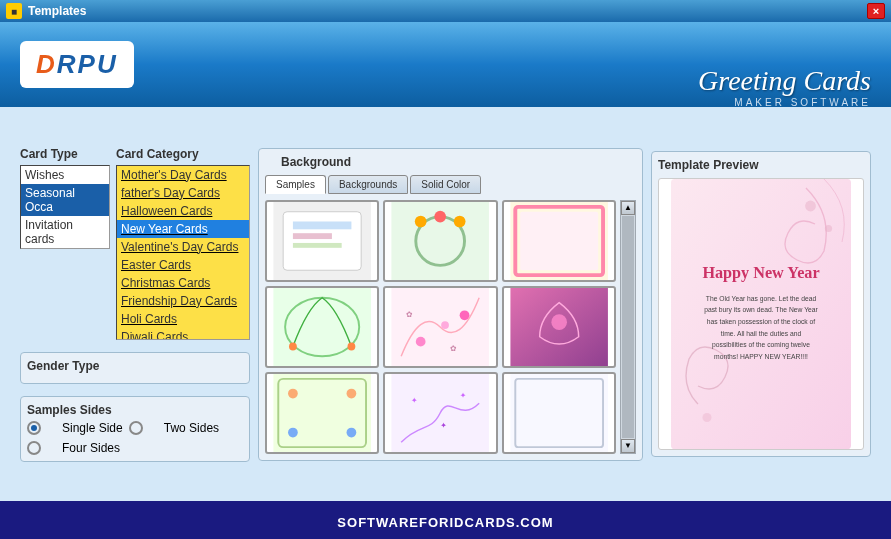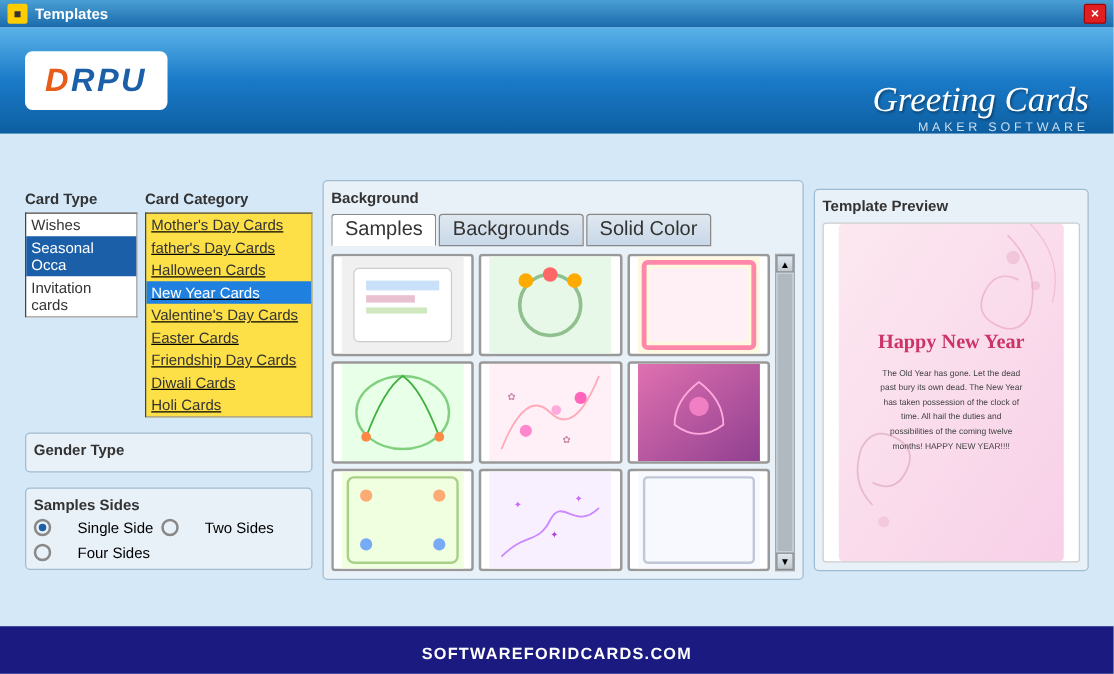--- a/index.html
+++ b/index.html
@@ -212,34 +212,35 @@
       border-radius: 4px;
       padding: 6px;
       flex: 1;
       display: flex;
       flex-direction: column;
     }
     .bg-section-title {
       font-weight: bold;
       color: #333;
       margin-bottom: 6px;
+      margin-left: 16px;
     }
 
     .tabs {
       display: flex;
       gap: 2px;
       margin-bottom: 6px;
     }
     .tab {
       padding: 3px 10px;
       border: 1px solid #888;
       background: linear-gradient(to bottom, #e0e8f0, #c8d8e8);
       border-radius: 3px 3px 0 0;
       cursor: pointer;
-      font-size: 16px;
+      font-size: 10px;
       color: #333;
     }
     .tab.active {
       background: white;
       border-bottom-color: white;
     }
 
     .samples-grid-wrapper {
       display: flex;
       flex: 1;
@@ -401,23 +402,24 @@
 
       <div class="col-card-cat">
         <div class="section-label">Card Category</div>
         <div class="category-list">
           <div class="list-item">Mother's Day Cards</div>
           <div class="list-item">father's Day Cards</div>
           <div class="list-item">Halloween Cards</div>
           <div class="list-item selected">New Year Cards</div>
           <div class="list-item">Valentine's Day Cards</div>
           <div class="list-item">Easter Cards</div>
+          <div class="list-item">Christmas Cards</div>
           <div class="list-item">Friendship Day Cards</div>
+          <div class="list-item">Holi Cards</div>
           <div class="list-item">Diwali Cards</div>
-          <div class="list-item">Holi Cards</div>
 
         </div>
       </div>
     </div>
 
     <div class="gender-section panel-section">
       <div class="section-label">Gender Type</div>
     </div>
 
     <div class="visible-sides-section panel-section">

